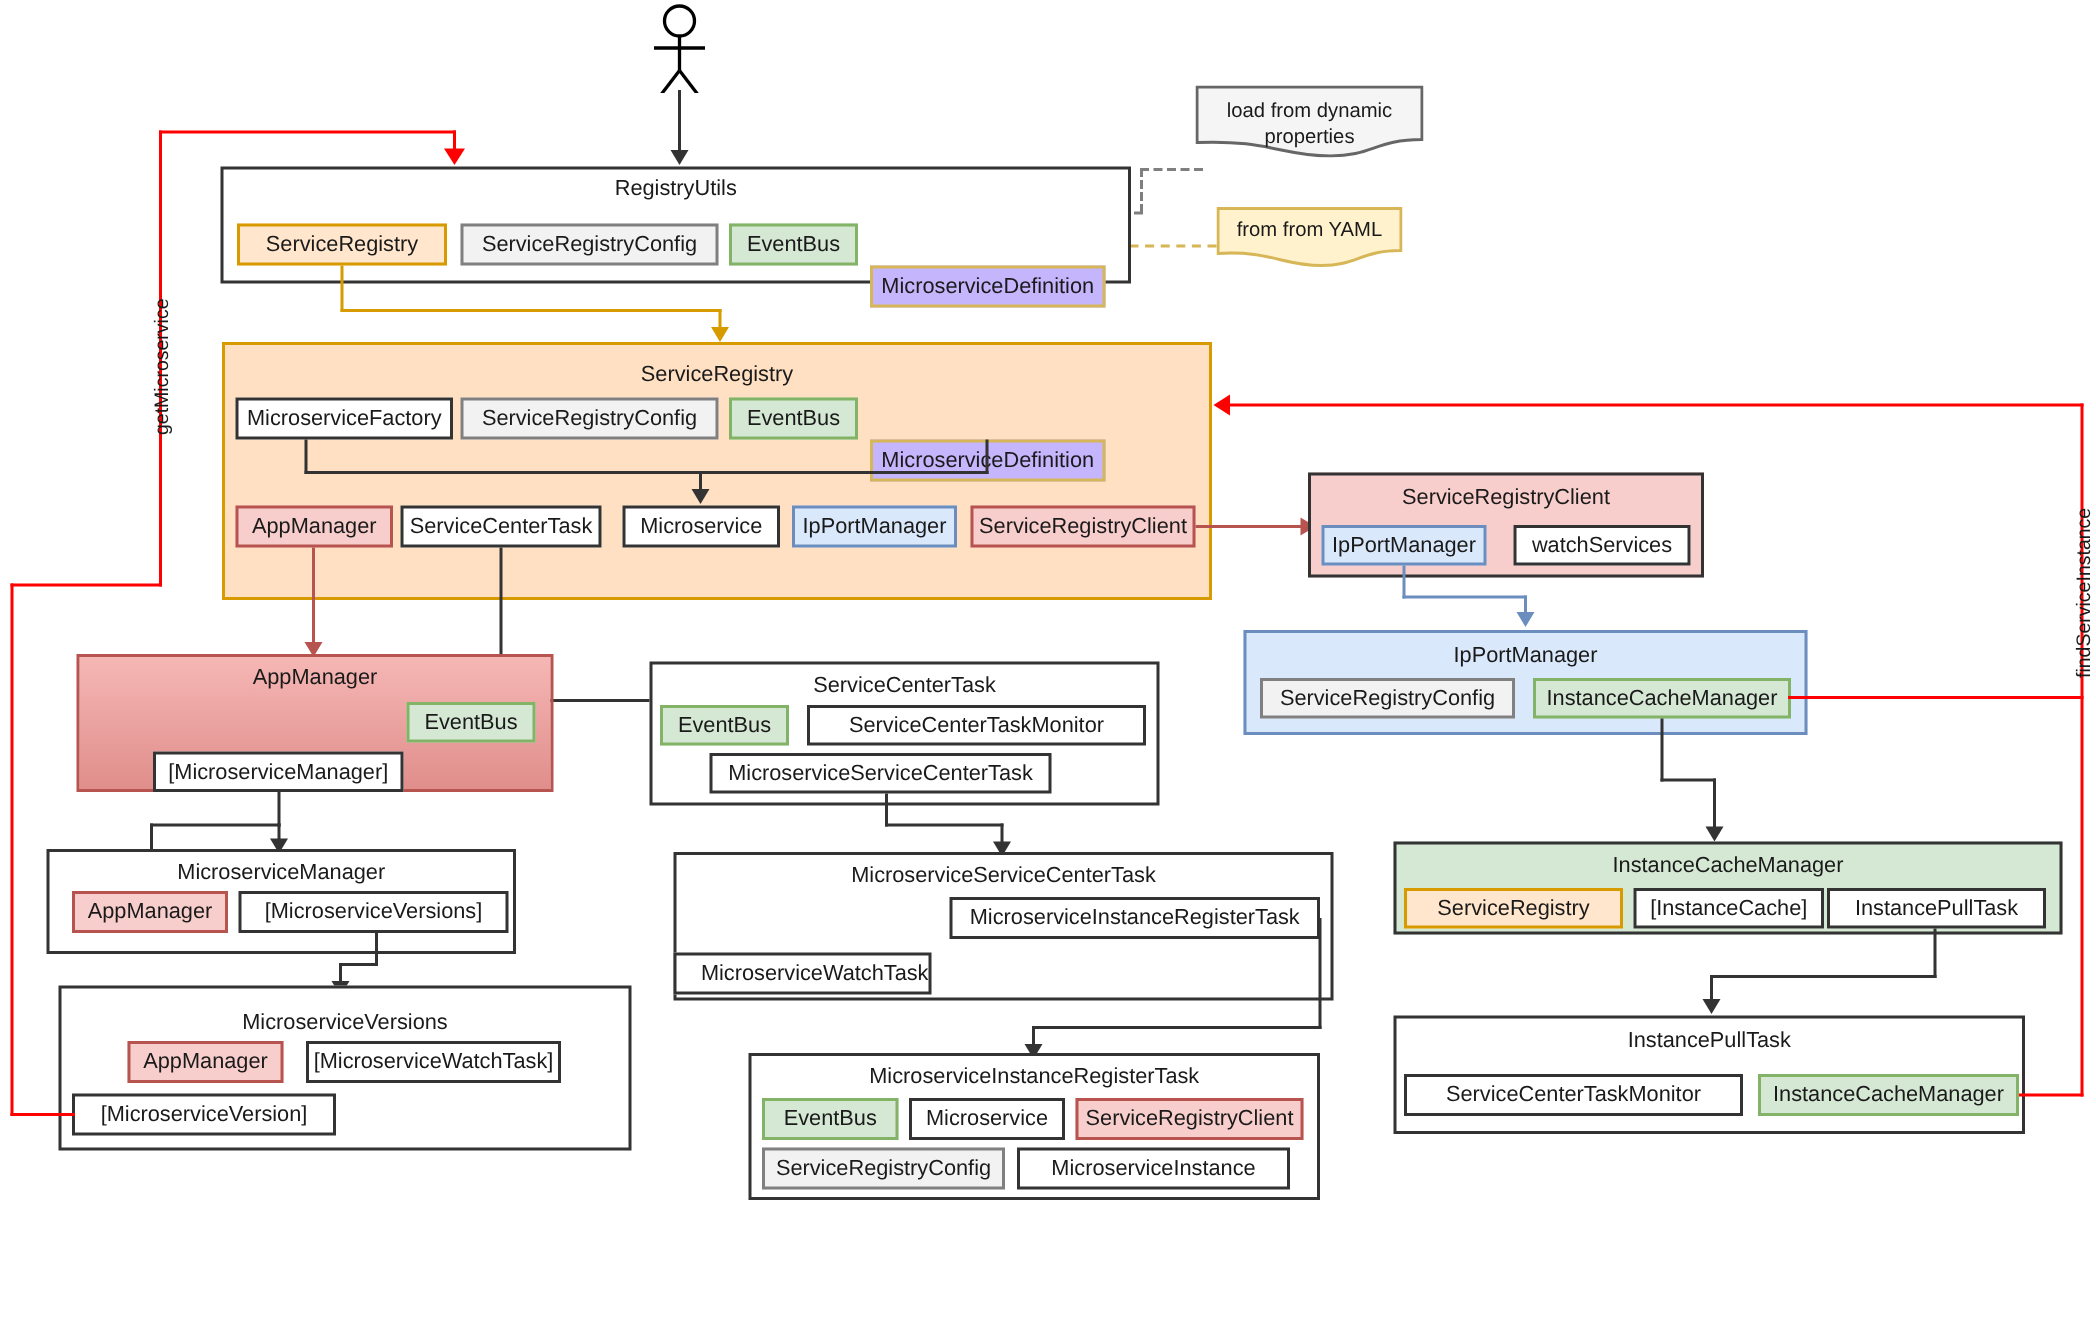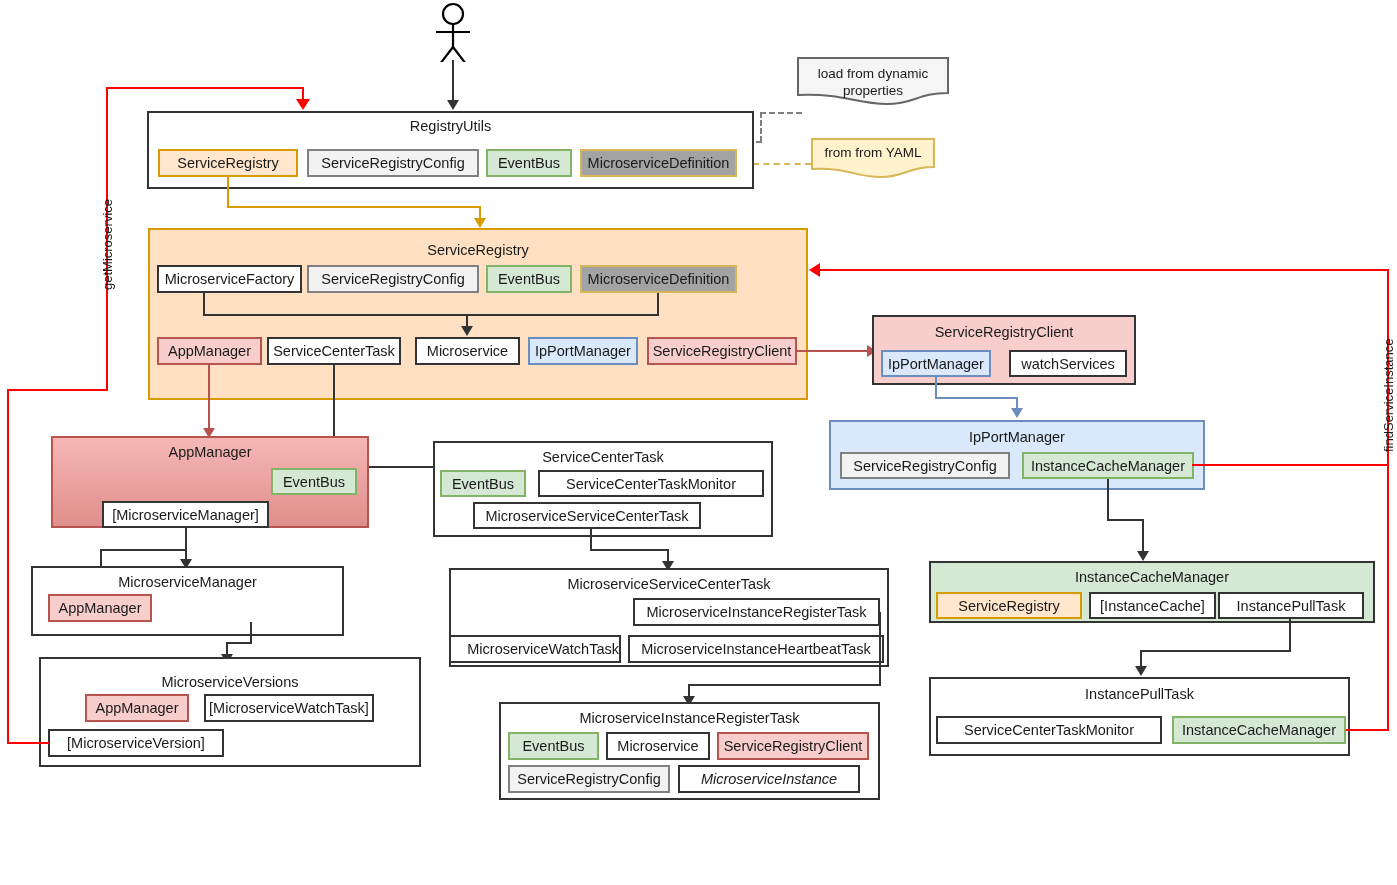--- a/index.html
+++ b/index.html
@@ -15,21 +15,21 @@
     position:absolute;box-sizing:border-box;border:2px solid #333333;background:#ffffff;
     display:flex;align-items:center;justify-content:center;
     font-size:14.5px;color:#1a1a1a;white-space:nowrap;
   }
 
   
   .pal-white{background:#ffffff;border-color:#333333;}
   .pal-gray{background:#f2f2f2;border-color:#808080;}
   .pal-green{background:#d5e8d4;border-color:#82b366;}
   .pal-yellow{background:#ffe6cc;border-color:#d79b00;}
-  .pal-yellow2{background:#a3a3a3;border-color:#d6b656;}
+  .pal-yellow2{background:#c4b5fd;border-color:#d6b656;margin-top:28px;}
   .pal-blue{background:#dae8fc;border-color:#6c8ebf;}
   .pal-red{background:#f8cecc;border-color:#b85450;}
   .pal-redgrad{background:linear-gradient(180deg,#f5b7b5 0%,#e08e8b 100%);border-color:#b85450;}
   .pal-orangebig{background:#ffe0c2;border-color:#d79b00;}
 
   .edge{position:absolute;background:#333333;}
   .e-red{position:absolute;background:#ff0000;}
   .e-orange{position:absolute;background:#d79b00;}
   .e-blue{position:absolute;background:#6c8ebf;}
   .e-rose{position:absolute;background:#b85450;}
@@ -206,20 +206,23 @@
   <div class="arrow ar-down" style="left:95px;top:582px;"></div>
   <div class="edge" style="left:185px;top:549px;width:2px;height:12px;"></div>
   <div class="arrow ar-down" style="left:180px;top:559px;"></div>
 
   <div class="grp" style="left:31px;top:566px;width:313px;height:70px;">
     <div class="gtitle" style="top:6px;">MicroserviceManager</div>
   </div>
   <div class="chip pal-red" style="left:48px;top:594px;width:104px;height:28px;">
     <span>AppManager</span>
   </div>
+  <div class="chip pal-white" style="left:159px;top:594px;width:180px;height:28px;">
+    <span>[MicroserviceVersions]</span>
+  </div>
 
   <div class="edge" style="left:250px;top:622px;width:2px;height:22px;"></div>
   <div class="edge" style="left:226px;top:642px;width:26px;height:2px;"></div>
   <div class="edge" style="left:226px;top:642px;width:2px;height:14px;"></div>
   <div class="arrow ar-down" style="left:221px;top:654px;"></div>
 
   <div class="grp" style="left:39px;top:657px;width:382px;height:110px;">
     <div class="gtitle" style="top:15px;">MicroserviceVersions</div>
   </div>
   <div class="chip pal-red" style="left:85px;top:694px;width:104px;height:28px;">
@@ -252,23 +255,20 @@
 
   <div class="grp" style="left:449px;top:568px;width:440px;height:99px;">
     <div class="gtitle" style="top:6px;">MicroserviceServiceCenterTask</div>
   </div>
   <div class="chip pal-white" style="left:633px;top:598px;width:247px;height:28px;">
     <span>MicroserviceInstanceRegisterTask</span>
   </div>
   <div class="chip pal-white" style="left:449px;top:635px;width:172px;height:28px;justify-content:flex-end;">
     <span>MicroserviceWatchTask</span>
   </div>
-  <div class="chip pal-white" style="left:628px;top:635px;width:256px;height:28px;">
-    <span>MicroserviceInstanceHeartbeatTask</span>
-  </div>
 
   <div class="edge" style="left:879px;top:612px;width:2px;height:74px;"></div>
   <div class="edge" style="left:688px;top:684px;width:193px;height:2px;"></div>
   <div class="edge" style="left:688px;top:684px;width:2px;height:14px;"></div>
   <div class="arrow ar-down" style="left:683px;top:696px;"></div>
 
   <div class="grp" style="left:499px;top:702px;width:381px;height:98px;">
     <div class="gtitle" style="top:6px;">MicroserviceInstanceRegisterTask</div>
   </div>
   <div class="chip pal-green" style="left:508px;top:732px;width:91px;height:28px;">
@@ -276,21 +276,21 @@
   </div>
   <div class="chip pal-white" style="left:606px;top:732px;width:104px;height:28px;">
     <span>Microservice</span>
   </div>
   <div class="chip pal-red" style="left:717px;top:732px;width:152px;height:28px;">
     <span>ServiceRegistryClient</span>
   </div>
   <div class="chip pal-gray" style="left:508px;top:765px;width:162px;height:28px;">
     <span>ServiceRegistryConfig</span>
   </div>
-  <div class="chip pal-white" style="left:678px;top:765px;width:182px;height:28px;font-style:italic;">
+  <div class="chip pal-white" style="left:678px;top:765px;width:182px;height:28px;">
     <span>MicroserviceInstance</span>
   </div>
 
   <div class="grp pal-green" style="left:929px;top:561px;width:446px;height:62px;border-color:#333333;">
     <div class="gtitle" style="top:6px;">InstanceCacheManager</div>
   </div>
   <div class="chip pal-yellow" style="left:936px;top:592px;width:146px;height:27px;">
     <span>ServiceRegistry</span>
   </div>
   <div class="chip pal-white" style="left:1089px;top:592px;width:127px;height:27px;">

